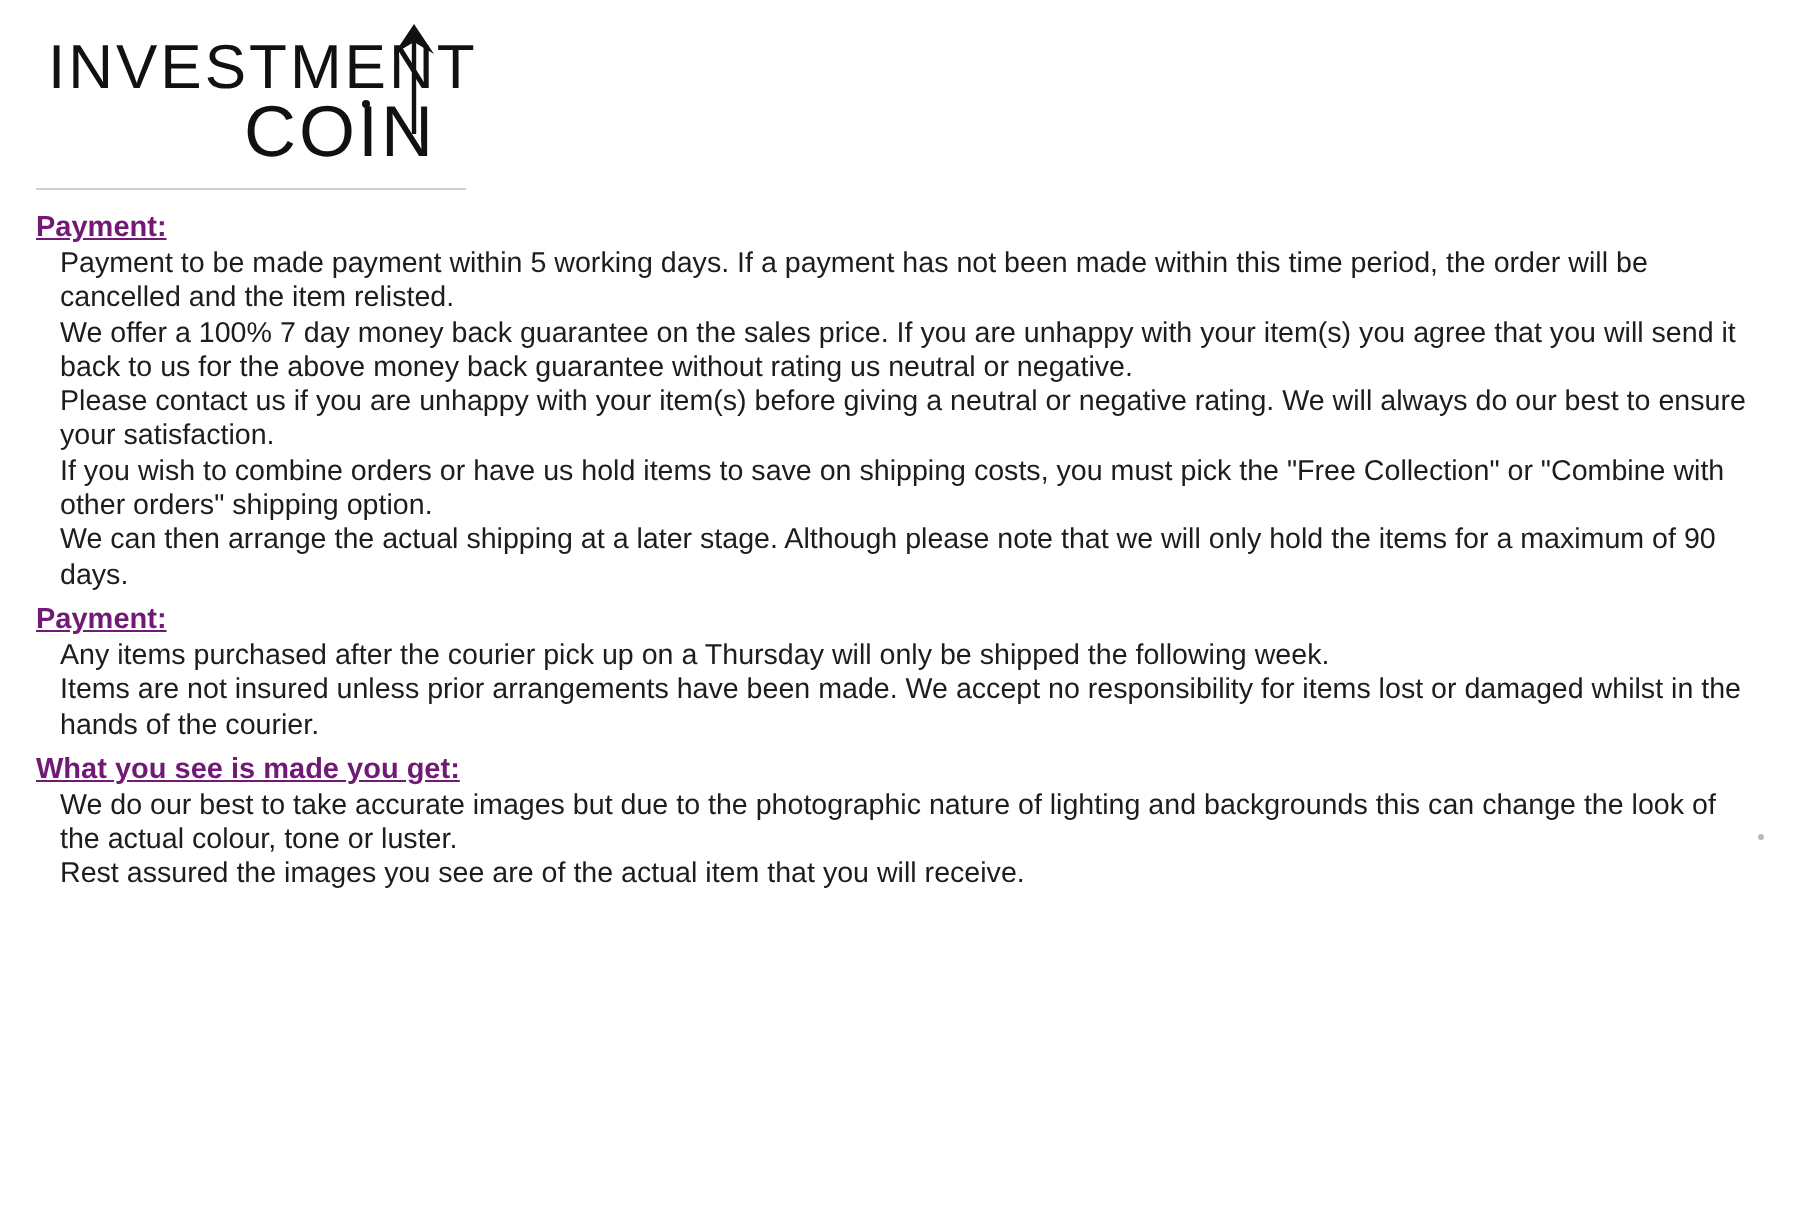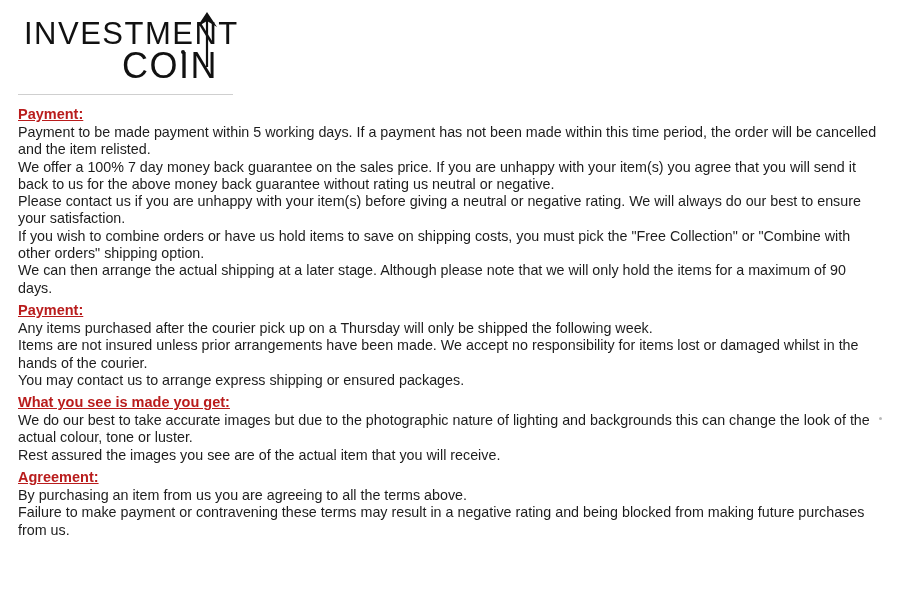--- a/index.html
+++ b/index.html
@@ -79,26 +79,26 @@
   
   .content {
     padding: 0 6px 0 4px;
   }
   .sec-head {
     font-size: 14.5px;
     font-weight: bold;
     text-decoration: underline;
     margin: 0 0 1px 0;
     line-height: 18px;
-    color: #b91c1c;
+    color: #701a75;
   }
   p.para {
     font-size: 14.3px;
     line-height: 17.3px;
-    margin: 0 0 0 0;
+    margin: 0 0 0 12px;
     color: #1d1d1d;
   }
   .section {
     margin-bottom: 4px;
   }
 
   .stray-dot {
     position: absolute;
     right: 18px;
     top: 417px;
@@ -133,31 +133,25 @@
       <p class="para">We offer a 100% 7 day money back guarantee on the sales price. If you are unhappy with your item(s) you agree that you will send it back to us for the above money back guarantee without rating us neutral or negative.</p>
       <p class="para">Please contact us if you are unhappy with your item(s) before giving a neutral or negative rating. We will always do our best to ensure your satisfaction.</p>
       <p class="para">If you wish to combine orders or have us hold items to save on shipping costs, you must pick the "Free Collection" or "Combine with other orders" shipping option.</p>
       <p class="para">We can then arrange the actual shipping at a later stage. Although please note that we will only hold the items for a maximum of 90 days.</p>
     </div>
 
     <div class="section">
       <div class="sec-head">Payment:</div>
       <p class="para">Any items purchased after the courier pick up on a Thursday will only be shipped the following week.</p>
       <p class="para">Items are not insured unless prior arrangements have been made. We accept no responsibility for items lost or damaged whilst in the hands of the courier.</p>
-      <p class="para">You may contact us to arrange express shipping or ensured packages.</p>
     </div>
 
     <div class="section">
       <div class="sec-head">What you see is made you get:</div>
       <p class="para">We do our best to take accurate images but due to the photographic nature of lighting and backgrounds this can change the look of the actual colour, tone or luster.</p>
       <p class="para">Rest assured the images you see are of the actual item that you will receive.</p>
     </div>
 
-    <div class="section">
-      <div class="sec-head">Agreement:</div>
-      <p class="para">By purchasing an item from us you are agreeing to all the terms above.</p>
-      <p class="para">Failure to make payment or contravening these terms may result in a negative rating and being blocked from making future purchases from us.</p>
-    </div>
 
   </div>
 
   <span class="stray-dot"></span>
 </div>
 
 </body></html>

